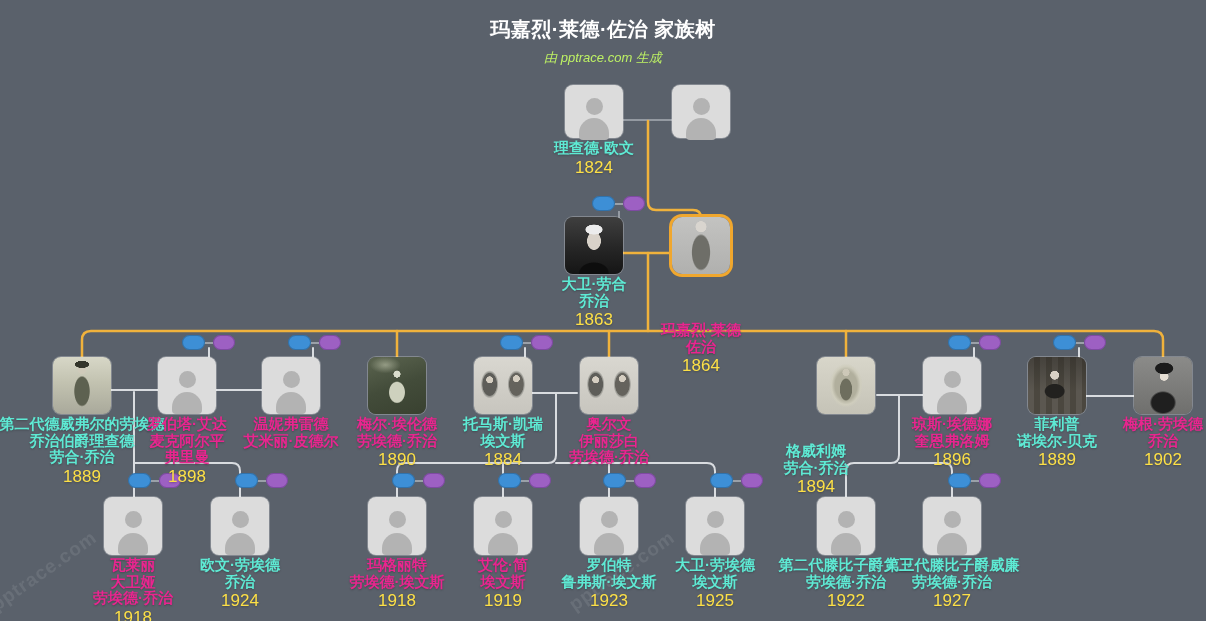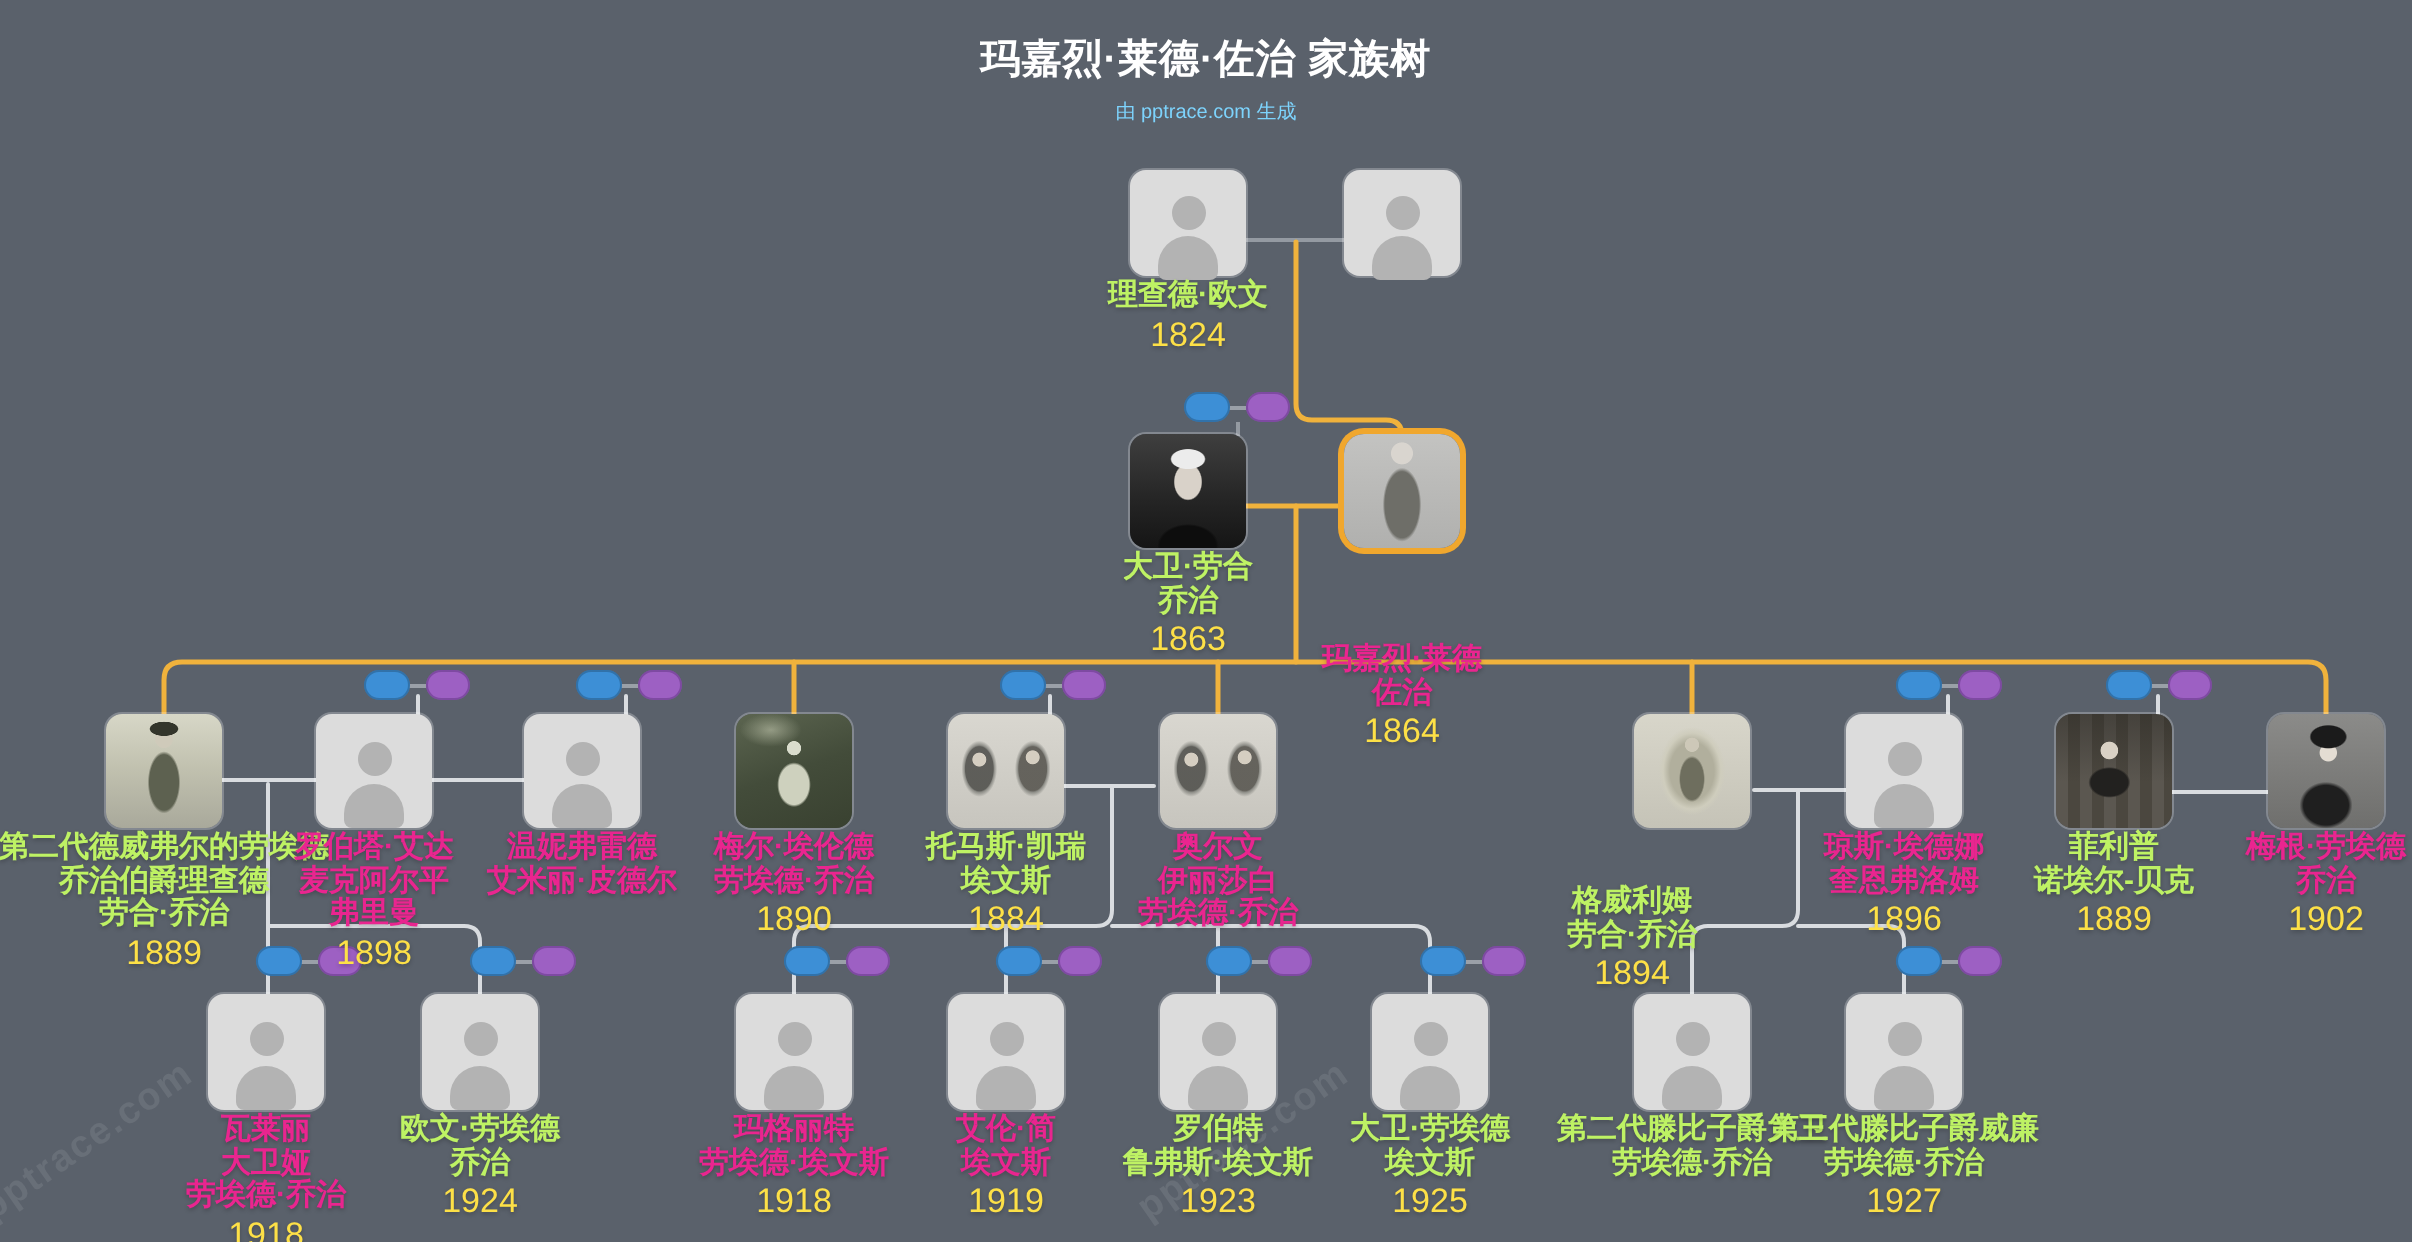--- a/index.html
+++ b/index.html
@@ -1,36 +1,36 @@
 <!DOCTYPE html>
 <html><head>
 <meta charset="utf-8">
 <style>
   html,body{margin:0;padding:0;background:#454b54;}
   .stage{position:relative;width:1206px;height:621px;background:#5a616b;overflow:hidden;
          font-family:"Liberation Sans","DejaVu Sans",sans-serif;}
   svg.lines{position:absolute;left:0;top:0;z-index:1;}
   .hdr{position:absolute;left:0;top:0;width:100%;text-align:center;z-index:5;}
   .hdr .t{margin-top:16px;font-size:20px;font-weight:bold;color:#ffffff;letter-spacing:.5px;}
-  .hdr .s{margin-top:6px;font-size:10px;color:#7dd3fc;}
+  .hdr .s{margin-top:6px;font-size:13px;color:#bef264;font-style:italic;}
   .card{position:absolute;width:58px;background:#dcdcdc;border-radius:8px;z-index:2;box-shadow:0 0 0 1px rgba(255,255,255,.25);}
   .card.placeholder::before{content:"";position:absolute;left:50%;top:24%;width:17px;height:17px;margin-left:-8.5px;
         border-radius:50%;background:#b3b3b3;}
   .card.placeholder::after{content:"";position:absolute;left:50%;top:62%;width:30px;height:22px;margin-left:-15px;
         border-radius:15px 15px 4px 4px;background:#b3b3b3;}
   .card.hl{box-shadow:0 0 0 3px #f0a72e;border-radius:10px;}
   .pill{position:absolute;height:15px;border-radius:8px;z-index:3;}
   .pill.m{width:23px;background:#3d8fd6;box-shadow:inset 0 0 0 1px rgba(30,60,90,.35);}
   .pill.f{width:22px;background:#9d60c3;box-shadow:inset 0 0 0 1px rgba(70,35,100,.35);}
   .pillbar{position:absolute;height:2px;width:9px;background:#9aa0a8;z-index:2;}
   .lab{position:absolute;width:240px;text-align:center;z-index:4;pointer-events:none;}
   .lab .nm{font-size:15px;font-weight:bold;line-height:16.5px;white-space:nowrap;
            text-shadow:0 1px 2px rgba(0,0,0,.25);}
   .lab .yr{font-size:17px;line-height:19px;color:#fde047;margin-top:1px;text-shadow:0 1px 2px rgba(0,0,0,.25);}
-  .m .nm,.nm.m{color:#bef264;} .f .nm,.nm.f{color:#e9258f;}
+  .m .nm,.nm.m{color:#5eead4;} .f .nm,.nm.f{color:#e9258f;}
   .wm{position:absolute;color:rgba(255,255,255,.09);font-size:19px;font-weight:bold;
       transform:rotate(-35deg);z-index:6;pointer-events:none;letter-spacing:1px;}
   
   .ph-david{background:
     radial-gradient(ellipse 12px 7px at 50% 22%, #ececec 68%, rgba(236,236,236,0) 74%),
     radial-gradient(ellipse 10px 13px at 50% 42%, #d9d2c9 66%, rgba(217,210,201,0) 72%),
     radial-gradient(ellipse 24px 17px at 50% 98%, #0d0d0d 58%, rgba(13,13,13,0) 64%),
     linear-gradient(180deg,#3f3f3f 0%,#262626 55%,#151515 100%);}
   .ph-margaret{background:
     radial-gradient(circle 6px at 50% 17%, #d9d5cf 88%, rgba(217,213,207,0) 95%),
@@ -274,20 +274,21 @@
         <div class="yr">1923</div>
       </div>
       <div class="lab m" style="left: 595px; top: 557px;">
         <div class="nm">大卫·劳埃德</div>
         <div class="nm">埃文斯</div>
         <div class="yr">1925</div>
       </div>
       <div class="lab m" style="left: 726px; top: 557px;">
         <div class="nm">第二代滕比子爵大卫</div>
         <div class="nm">劳埃德·乔治</div>
+        <div class="yr">1922</div>
       </div>
       <div class="lab m" style="left: 832px; top: 557px;">
         <div class="nm">第三代滕比子爵威廉</div>
         <div class="nm">劳埃德·乔治</div>
         <div class="yr">1927</div>
       </div>
     </div>
 
   <div class="wm" style="left:-18px;top:560px;">pptrace.com</div>
   <div class="wm" style="left:560px;top:560px;">pptrace.com</div>

